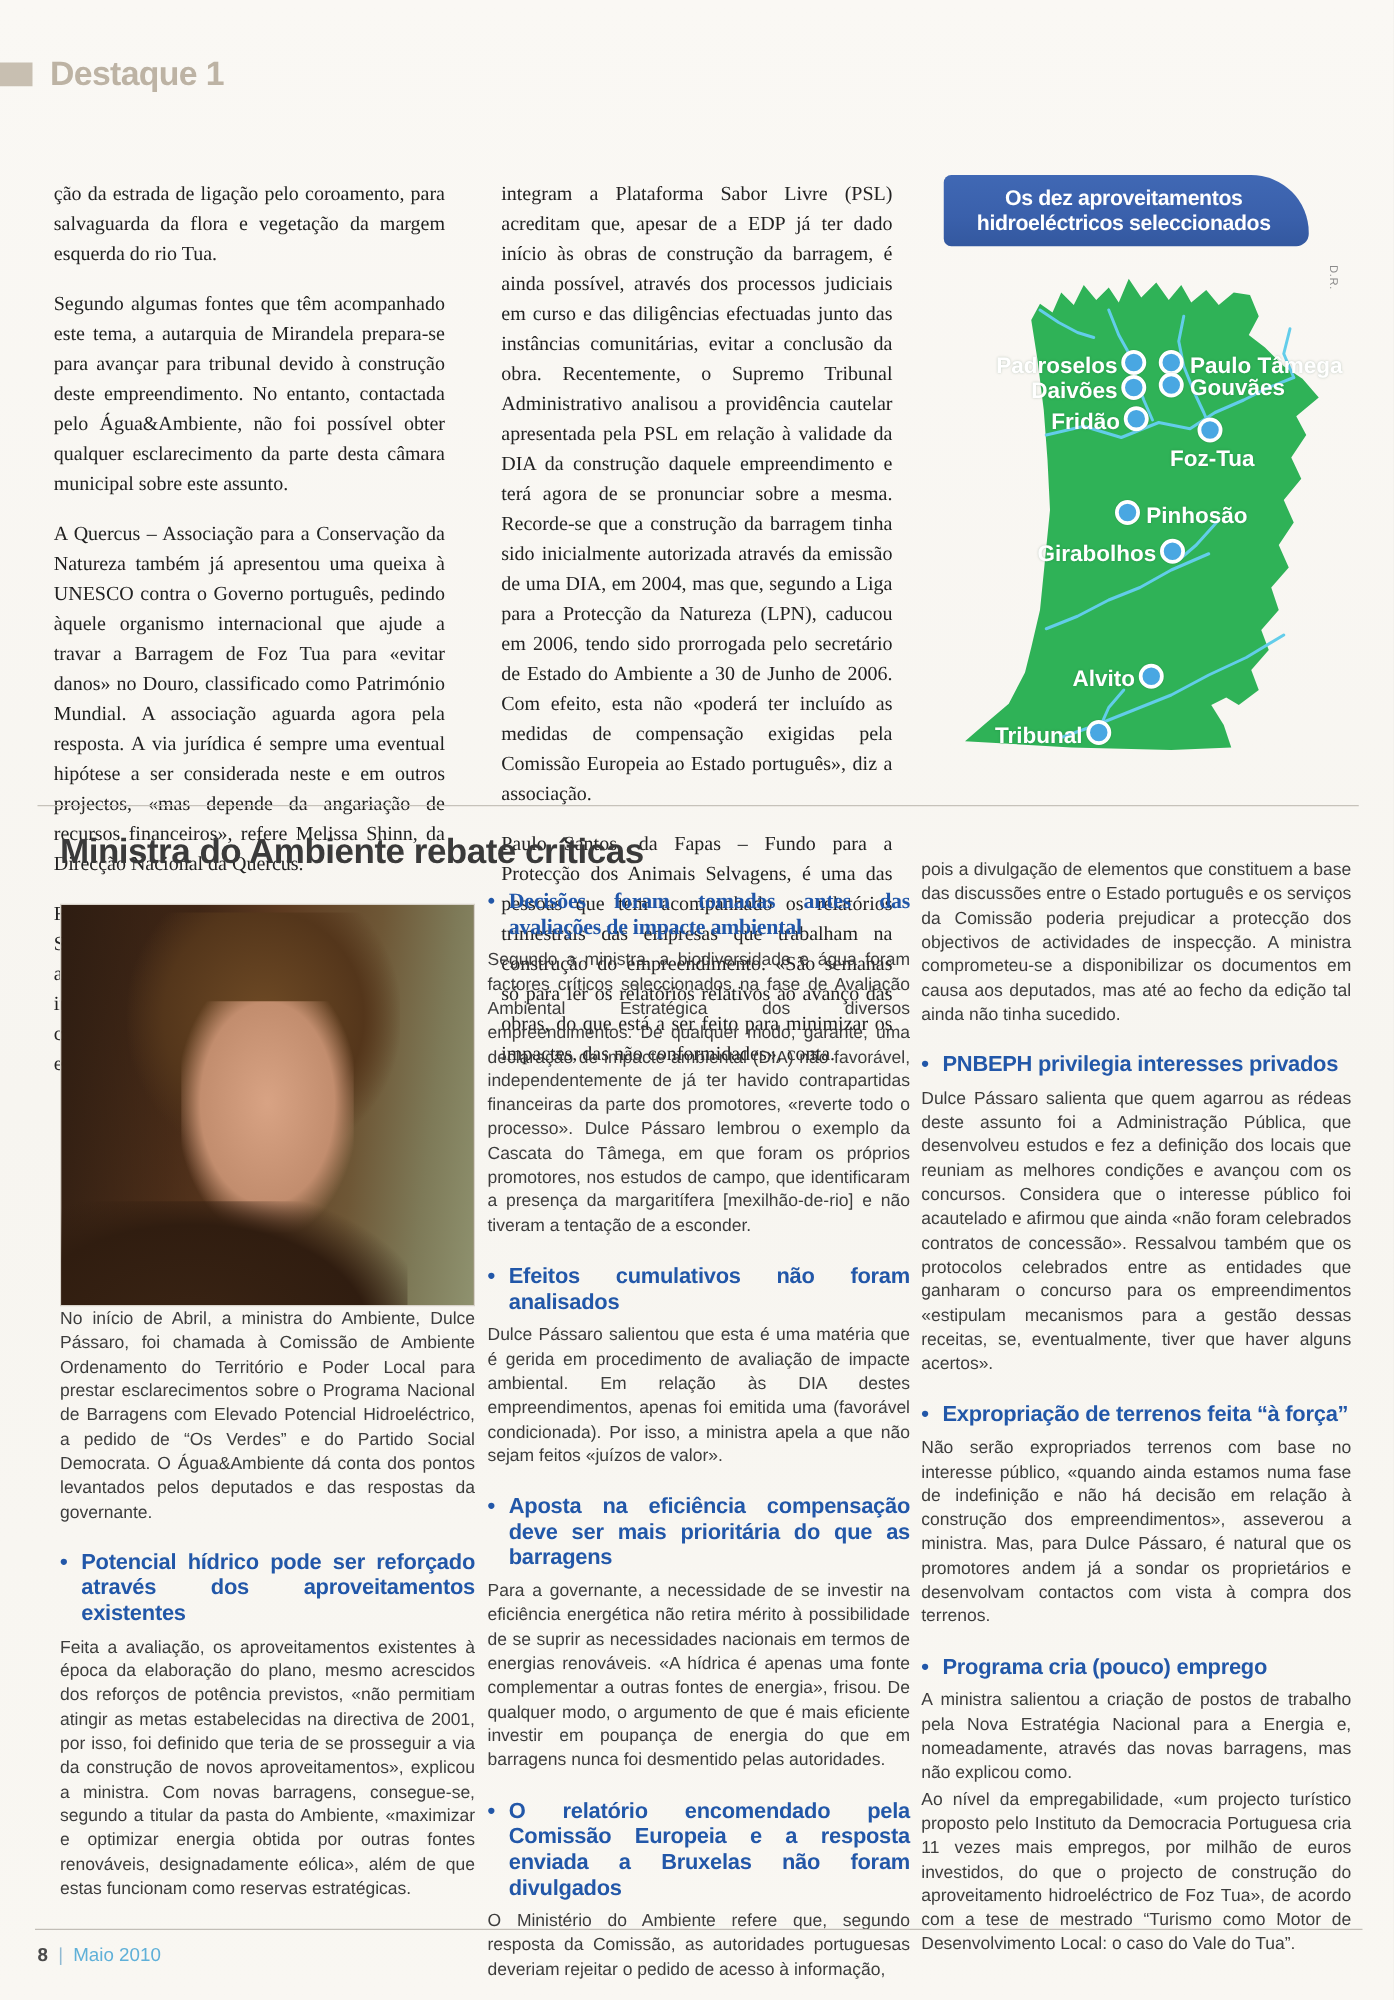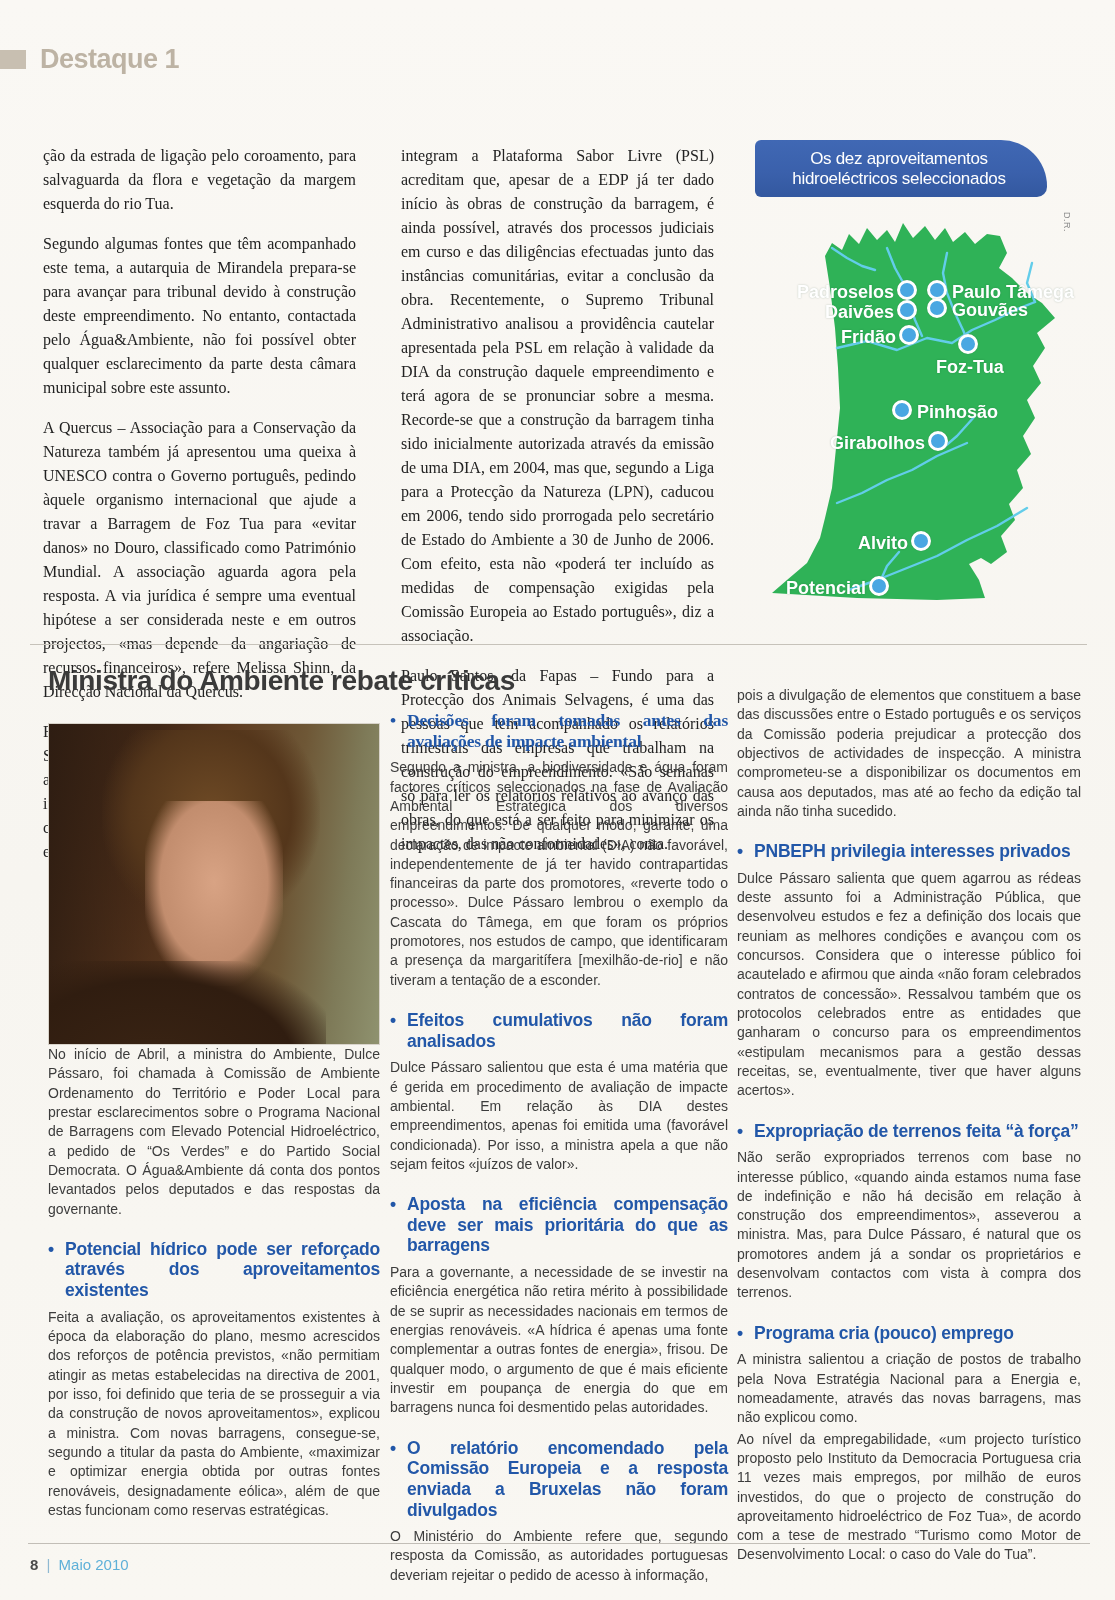--- a/index.html
+++ b/index.html
@@ -14,21 +14,21 @@
   
   .serifcol{position:absolute;top:128px;width:345px;font-family:"Liberation Serif",serif;
             font-size:16px;line-height:1.5;color:#222;text-align:justify;}
   .serifcol p{margin:16px;}
   #scol1{left:27px;} #scol2{left:385px;}
   
   .mapbox-header{position:absolute;left:755px;top:140px;width:292px;min-height:44px;
       background:linear-gradient(180deg,#4068b4 0%,#3a60ab 60%,#33589f 100%);
       border-radius:6px 46px 10px 6px;padding:9px 16px 9px 12px;box-sizing:border-box;
       display:flex;align-items:center;justify-content:center;}
-  .mapbox-title{color:#fff;font-weight:normal;font-size:17px;line-height:1.15;
+  .mapbox-title{color:#fff;font-weight:bold;font-size:17px;line-height:1.15;
       text-align:center;letter-spacing:-0.3px;}
   .map-credit{position:absolute;left:1062px;top:212px;writing-mode:vertical-rl;
       font-size:9px;color:#8a8a8a;letter-spacing:0.5px;}
   .map{position:absolute;left:737px;top:208px;width:322px;height:400px;}
   .map svg{position:absolute;left:0;top:0;}
   .site{position:absolute;width:0;height:0;}
   .site .dot{position:absolute;left:-10px;top:-10px;width:14px;height:14px;border-radius:50%;
       background:#49a7e2;border:3px solid #fff;box-shadow:0 0 1px rgba(0,0,0,.25);}
   .site .lbl{position:absolute;top:-8px;white-space:nowrap;font-size:18px;font-weight:bold;
       color:#fff;text-shadow:0 0 2px rgba(0,60,30,.25);}
@@ -144,21 +144,21 @@
     <div class="site lbl-left" style="left:201px;top:233px">
       <span class="dot"></span>
       <span class="lbl">Girabolhos</span>
     </div>
     <div class="site lbl-left" style="left:184px;top:333px">
       <span class="dot"></span>
       <span class="lbl">Alvito</span>
     </div>
     <div class="site lbl-left" style="left:142px;top:378px">
       <span class="dot"></span>
-      <span class="lbl">Potencial</span>
+      <span class="lbl">Tribunal</span>
     </div>
   </div>
 
   <div class="section-rule"></div>
   <div class="article-title">Ministra do Ambiente rebate críticas</div>
 
   <div class="acol" id="acolA">
     <div class="photo">
       <div class="hair"></div>
       <div class="face"></div>

